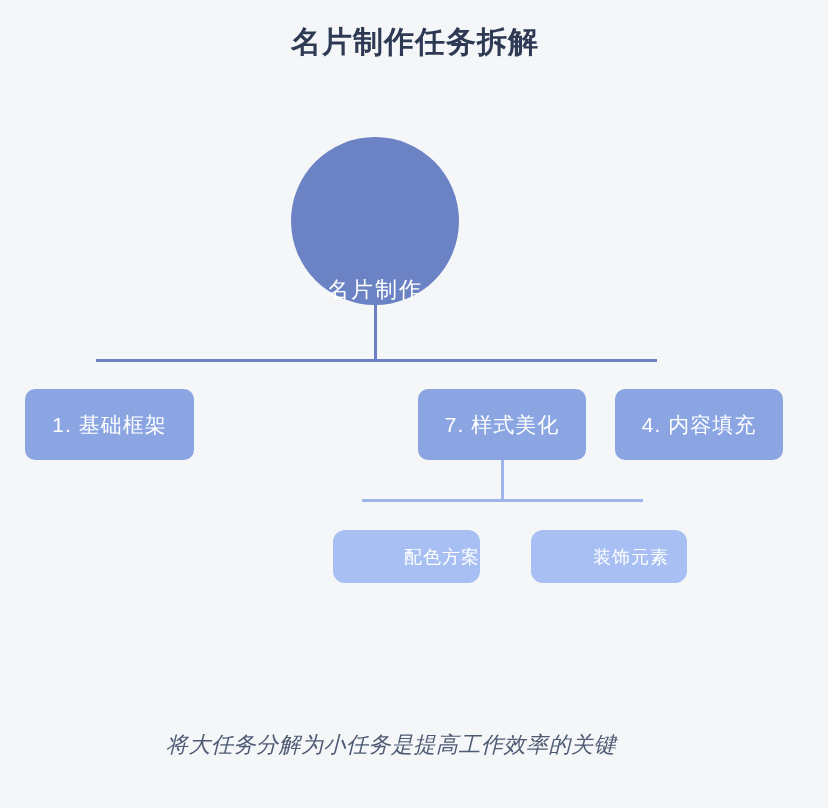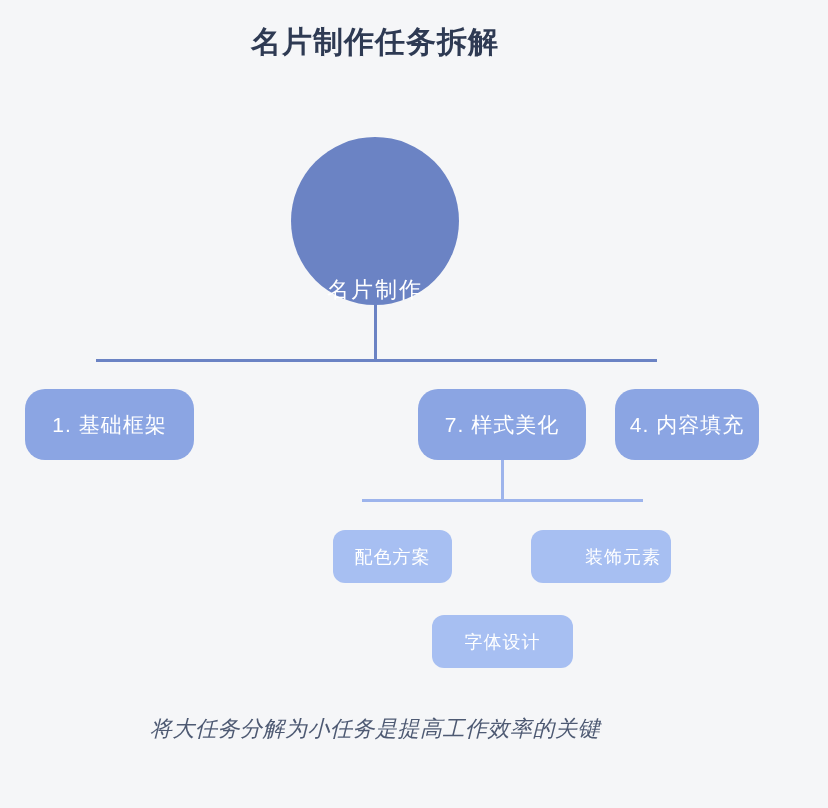--- a/index.html
+++ b/index.html
@@ -23,20 +23,21 @@
     position: absolute;
     top: 22px;
     left: 0;
     width: 750px;
     margin: 0;
     text-align: center;
     font-size: 30px;
     font-weight: 700;
     letter-spacing: 1px;
     color: var(--title-text, #2e3a53);
+    padding-left: 40px;
   }
   .node {
     display: flex;
     align-items: center;
     justify-content: center;
     color: var(--node-text, #ffffff);
     box-sizing: border-box;
   }
   .node-root {
     position: absolute;
@@ -64,29 +65,29 @@
     left: 96px;
     top: 359px;
     width: 561px;
     height: 2.5px;
     background: var(--connector-primary, #6b83c4);
   }
   .node-l1 {
     position: absolute;
     top: 389px;
     height: 71px;
-    border-radius: 20px;
+    border-radius: 10px;
     background: var(--level1-node, #8ba5e3);
     font-size: 21px;
     letter-spacing: 1px;
   }
   .l1-0 { left: 25px;  width: 169px; }
   .l1-1 { left: 222px; width: 169px; }
   .l1-2 { left: 418px; width: 168px; }
-  .l1-3 { left: 615px; width: 144px; }
+  .l1-3 { left: 615px; width: 168px; }
   .c-l2-v {
     left: 501px;
     top: 460px;
     width: 2.5px;
     height: 40px;
     background: var(--connector-secondary, #9db4ec);
   }
   .c-l2-h {
     left: 362px;
     top: 499px;
@@ -95,29 +96,29 @@
     background: var(--connector-secondary, #9db4ec);
   }
   .node-l2 {
     position: absolute;
     height: 53px;
     border-radius: 12px;
     background: var(--level2-node, #a7bff2);
     font-size: 18px;
     letter-spacing: 1px;
   }
-  .l2-0 { left: 333px; top: 530px; width: 119px; }
-  .l2-1 { left: 531px; top: 530px; width: 140px; padding-left: 44px; }
+  .l2-0 { left: 333px; top: 530px; width: 147px; justify-content: flex-end; }
+  .l2-1 { left: 531px; top: 530px; width: 156px; padding-left: 44px; }
   .l2-2 { left: 432px; top: 615px; width: 141px; }
   .footer-note {
     position: absolute;
     top: 714px;
     left: 0;
     width: 750px;
-    margin: 0;
+    margin: 16px;
     text-align: center;
     font-style: italic;
     font-size: 22px;
     letter-spacing: 0.5px;
     color: var(--footer-text, #4e5a73);
   }
 </style>
 </head>
 <body>
 
@@ -144,19 +145,16 @@
 
   <div class="connector c-l2-v"></div>
   <div class="connector c-l2-h"></div>
 
   <div class="node node-l2 l2-0">
     <span>配色方案</span>
   </div>
   <div class="node node-l2 l2-1">
     <span>装饰元素</span>
   </div>
-  <div class="node node-l2 l2-2">
-    <span>字体设计</span>
-  </div>
 
   <p class="footer-note">将大任务分解为小任务是提高工作效率的关键</p>
 
 </div>
 
 </body></html>

